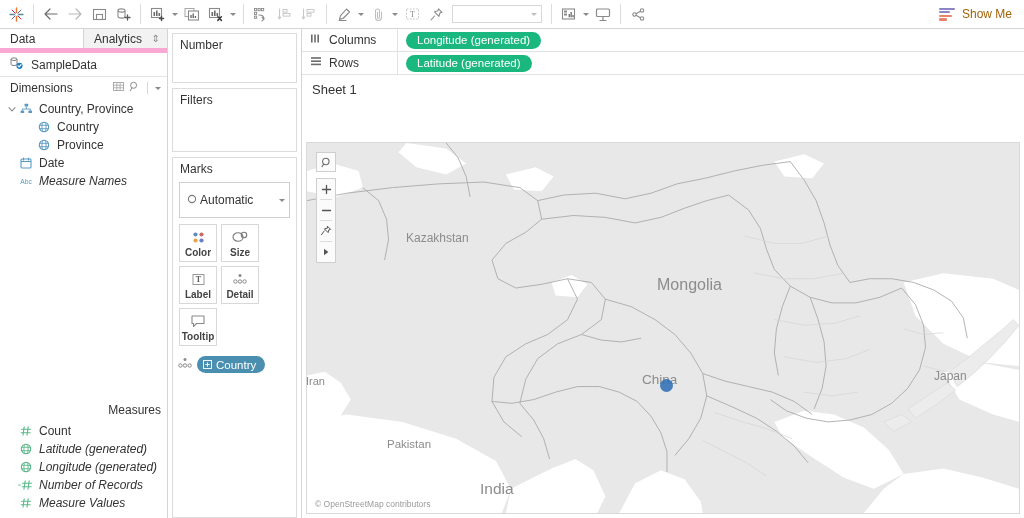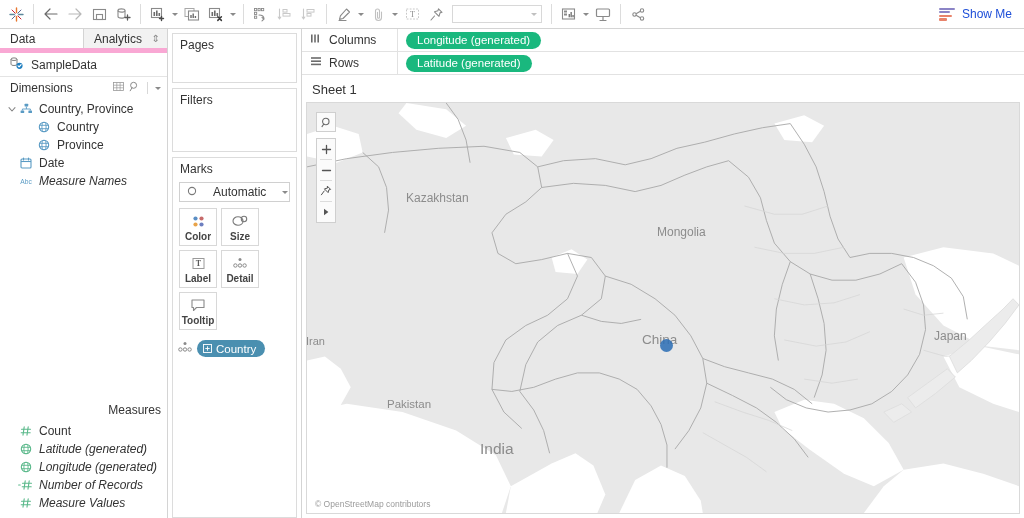--- a/index.html
+++ b/index.html
@@ -36,21 +36,21 @@
   .tb-combo {
     width: 90px; height: 18px; border: 1px solid #d8d8d8; background: #fff;
     display: flex; align-items: center; justify-content: flex-end; padding-right: 4px;
     margin: 0 4px;
   }
   .tb-combo .caret { border-top-color: #c0c0c0; }
   .tb-spacer { flex: 1; }
   .showme {
     display: flex; align-items: center; gap: 7px; padding-right: 6px; cursor: default;
   }
-  .showme-label { font-size: 12px; color: #1d4ed8; }
+  .showme-label { font-size: 12px; color: #a16207; }
   .showme-icon { width: 16px; height: 13px; display: flex; flex-direction: column; gap: 1.5px; justify-content: center; }
   .sm-bar { height: 2.5px; border-radius: 1px; }
 
   
   .main { flex: 1; display: flex; min-height: 0; }
 
   
   .datapane {
     width: 168px; min-width: 168px;
     border-right: 1px solid #d4d4d4;
@@ -103,22 +103,22 @@
     padding: 4px 4px 0 4px;
     display: flex; flex-direction: column; gap: 5px;
   }
   .shelf-box { border: 1px solid #dcdcdc; background: #fff; }
   .shelf-title { font-size: 12px; color: #333; padding: 4px 0 0 7px; cursor: default; }
   .pages-box { height: 50px; }
   .filters-box { height: 64px; }
   .marks-box { flex: 1; display: flex; flex-direction: column; min-height: 0; }
 
   .marks-type {
-    margin: 6px 6px 0 6px; height: 20px; border: 1px solid #d0d0d0; background: #fff;
-    display: flex; align-items: center; gap: 16px; padding: 0 4px 0 7px; cursor: default;
+    margin: 6px 6px 0 6px; height: 36px; border: 1px solid #d0d0d0; background: #fff;
+    display: flex; align-items: center; gap: 3px; padding: 0 4px 0 7px; cursor: default;
   }
   .marks-type .mt-label { flex: 1; font-size: 12px; color: #333; }
   .marks-buttons { display: flex; flex-wrap: wrap; gap: 4px; padding: 6px 6px 0 6px; font-weight: bold; }
   .mbtn {
     width: 38px; height: 38px; border: 1px solid #d8d8d8; background: #fff;
     display: flex; flex-direction: column; align-items: center; justify-content: center;
     gap: 2px; cursor: default;
   }
   .mbtn-label { font-size: 10px; color: #444; line-height: 1; }
   .mbtn-ico { height: 17px; display: flex; align-items: center; justify-content: center; }
@@ -137,21 +137,21 @@
   .view { flex: 1; display: flex; flex-direction: column; min-width: 0; background: #fff; }
   .shelves { background: #fff; }
   .shelf-row { display: flex; align-items: center; height: 23px; border-bottom: 1px solid #e2e2e2; }
   .shelf-label {
     width: 96px; min-width: 96px; display: flex; align-items: center; gap: 7px;
     padding-left: 8px; font-size: 12px; color: #333; cursor: default;
     border-right: 1px solid #e2e2e2; height: 100%;
   }
   .shelf-drop { flex: 1; display: flex; align-items: center; padding-left: 8px; height: 100%; }
 
-  .sheet-area { flex: 1; display: flex; flex-direction: column; padding: 4px 4px 4px 4px; min-height: 0; }
+  .sheet-area { flex: 1; display: flex; flex-direction: column; padding: 4px 4px 4px 4px; min-height: 0; gap: 40px; }
   .sheet-title { font-size: 13px; color: #333; padding: 3px 0 5px 6px; cursor: default; }
   .map-frame { flex: 1; position: relative; border: 1px solid #d9d9d9; overflow: hidden; background: #404040; min-height: 0; }
 
   .map-canvas { position: absolute; inset: 0; background: #e8e8e8; }
   .mlabel { position: absolute; color: #8c8c8c; white-space: nowrap; cursor: default; }
   .datapoint {
     position: absolute; width: 13px; height: 13px; border-radius: 50%;
     background: #2f6fb5; opacity: .88; cursor: default;
   }
   .attrib { position: absolute; left: 8px; bottom: 4px; font-size: 8.5px; color: #9a9a9a; cursor: default; }
@@ -519,21 +519,21 @@
                 </svg>
             </span>
             <span class="fname">Measure Values</span>
           </div>
         </div>
       </div>
     </div>
 
     <div class="shelfcol">
       <div class="shelf-box pages-box">
-        <div class="shelf-title">Pages</div>
+        <div class="shelf-title">Number</div>
       </div>
       <div class="shelf-box filters-box">
         <div class="shelf-title">Filters</div>
       </div>
       <div class="shelf-box marks-box">
         <div class="shelf-title">Marks</div>
 
         <div class="marks-type">
           <span>
             <svg width="10" height="10" viewBox="0 0 10 10">
@@ -713,21 +713,21 @@
 
               <g fill="#ececec" stroke="#dcdcdc" stroke-width="0.8">
                 <path d="M646 246 L666 230 L684 214 L700 200 L710 190 L716 196 L702 214 L686 232 L668 250 L654 262 Z"></path>
                 <path d="M604 286 L624 272 L644 258 L652 266 L632 282 L612 296 Z"></path>
                 <path d="M580 300 L598 292 L608 300 L590 310 Z"></path>
               </g>
             </svg>
           </div>
 
           <div class="mlabel" style="left:99px;top:88px;font-size:12px">Kazakhstan</div>
-          <div class="mlabel" style="left:350px;top:122px;font-size:12px">Mongolia</div>
+          <div class="mlabel" style="left:350px;top:133px;font-size:16px">Mongolia</div>
           <div class="mlabel" style="left:627px;top:226px;font-size:12px">Japan</div>
           <div class="mlabel" style="left:335px;top:229px;font-size:13.5px">China</div>
           <div class="mlabel" style="left:-1px;top:232px;font-size:11px">Iran</div>
           <div class="mlabel" style="left:80px;top:295px;font-size:11.5px">Pakistan</div>
           <div class="mlabel" style="left:173px;top:337px;font-size:15.5px">India</div>
 
           <div class="datapoint" style="left:353px;top:236px"></div>
 
           <div class="mapctrls">
             <div class="ctrl-box search-box">

